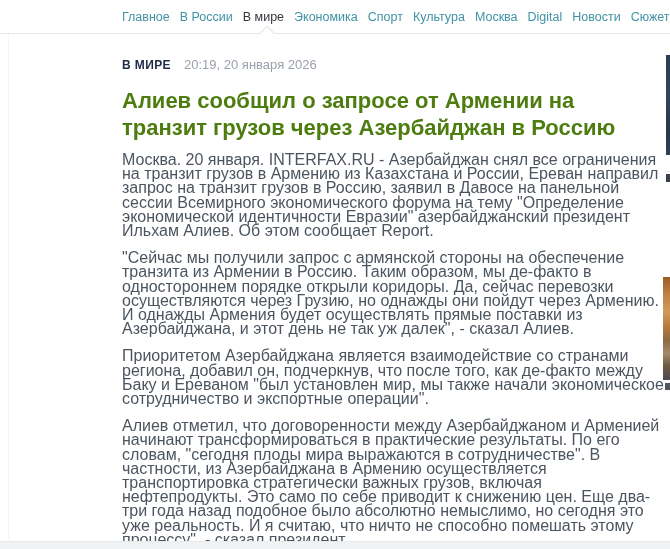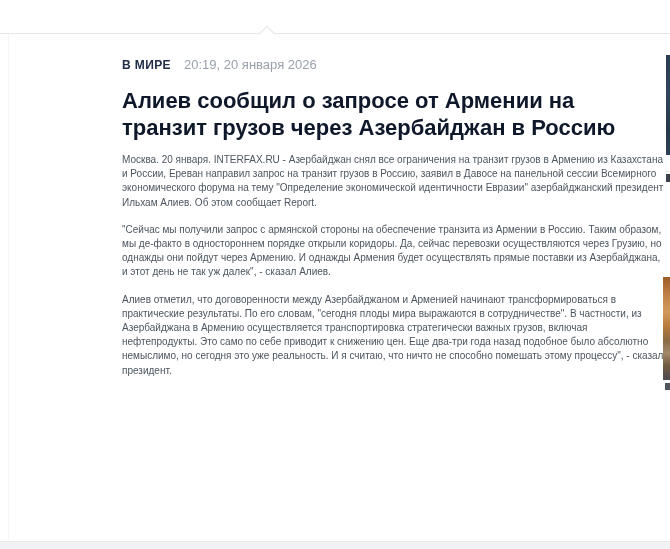--- a/index.html
+++ b/index.html
@@ -17,55 +17,68 @@
     transform:rotate(45deg); border-top:1px solid #e4e5e8; border-left:1px solid #e4e5e8; z-index:2; }
 
   .left-faint-line { position:absolute; left:8px; top:34px; width:1px; height:506px; background:#f5f5f6; }
 
   
   .article { position:absolute; left:122px; top:57px; width:542px; }
   .meta-row { display:flex; align-items:baseline; gap:13px; }
   .category { font-size:12px; font-weight:bold; color:#222d49; letter-spacing:.4px; }
   .timestamp { font-size:13px; color:#9aa1ab; }
   .headline { margin-top:15px; max-width:500px; font-size:22px; line-height:27px;
-    font-weight:bold; color:#0f172a; margin-bottom:12px; }
-  .body-text p { font-size:10px; line-height:14.2px; color:#4c555f; margin:0 0 13px 0; }
+    font-weight:bold; color:#4d7c0f; margin-bottom:12px; }
+  .body-text p { font-size:16px; line-height:14.2px; color:#4c555f; margin:0 0 13px 0; }
 
   
   .banner-sliver { position:absolute; left:666px; top:55px; width:4px; height:100px;
     background:linear-gradient(180deg,#2b3d55 0%,#32455e 40%,#27374c 75%,#2f4158 100%); }
   .card-title-sliver { position:absolute; left:666px; top:174px; width:4px; height:8px; background:#3c414b; }
   .card-border-sliver { position:absolute; left:665px; top:171px; width:5px; height:84px;
     border-top:1px solid #ebecee; background:transparent; }
   .photo-sliver { position:absolute; left:663px; top:277px; width:7px; height:103px;
     background:linear-gradient(180deg,#9c5c26 0%,#c08347 18%,#d09a5b 34%,#b77b3c 48%,#8a6a45 62%,#a38a6b 74%,#6f5a40 86%,#4e4a52 100%); }
   .caption-sliver { position:absolute; left:665px; top:383px; width:5px; height:7px; background:#50565e; }
 
   
   .bottom-strip { position:absolute; left:0; bottom:0; width:670px; height:8px;
     background:#f1f2f4; border-top:1px solid #e9eaec; }
 </style>
 </head>
 <body>
 
 <div class="page">
 
+  <nav class="topnav">
+    <span class="nav-item">Главное</span>
+    <span class="nav-item">В России</span>
+    <span class="nav-item active">В мире</span>
+    <span class="nav-item">Экономика</span>
+    <span class="nav-item">Спорт</span>
+    <span class="nav-item">Культура</span>
+    <span class="nav-item">Москва</span>
+    <span class="nav-item">Digital</span>
+    <span class="nav-item">Новости</span>
+    <span class="nav-item">Сюжет</span>
+  </nav>
   <div class="nav-divider"></div>
   <div class="notch"></div>
   <div class="left-faint-line"></div>
 
   <article class="article">
     <div class="meta-row">
       <span class="category">В МИРЕ</span>
       <span class="timestamp">20:19, 20 января 2026</span>
     </div>
     <h1 class="headline">Алиев сообщил о запросе от Армении на транзит грузов через Азербайджан в Россию</h1>
     <div class="body-text">
       <p>Москва. 20 января. INTERFAX.RU - Азербайджан снял все ограничения на транзит грузов в Армению из Казахстана и России, Ереван направил запрос на транзит грузов в Россию, заявил в Давосе на панельной сессии Всемирного экономического форума на тему "Определение экономической идентичности Евразии" азербайджанский президент Ильхам Алиев. Об этом сообщает Report.</p>
       <p>"Сейчас мы получили запрос с армянской стороны на обеспечение транзита из Армении в Россию. Таким образом, мы де-факто в одностороннем порядке открыли коридоры. Да, сейчас перевозки осуществляются через Грузию, но однажды они пойдут через Армению. И однажды Армения будет осуществлять прямые поставки из Азербайджана, и этот день не так уж далек", - сказал Алиев.</p>
+      <p>Приоритетом Азербайджана является взаимодействие со странами региона, добавил он, подчеркнув, что после того, как де-факто между Баку и Ереваном "был установлен мир, мы также начали экономическое сотрудничество и экспортные операции".</p>
       <p>Алиев отметил, что договоренности между Азербайджаном и Арменией начинают трансформироваться в практические результаты. По его словам, "сегодня плоды мира выражаются в сотрудничестве". В частности, из Азербайджана в Армению осуществляется транспортировка стратегически важных грузов, включая нефтепродукты. Это само по себе приводит к снижению цен. Еще два-три года назад подобное было абсолютно немыслимо, но сегодня это уже реальность. И я считаю, что ничто не способно помешать этому процессу", - сказал президент.</p>
     </div>
   </article>
 
   <div class="banner-sliver"></div>
   <div class="card-border-sliver"></div>
   <div class="card-title-sliver"></div>
   <div class="photo-sliver"></div>
   <div class="caption-sliver"></div>
 

